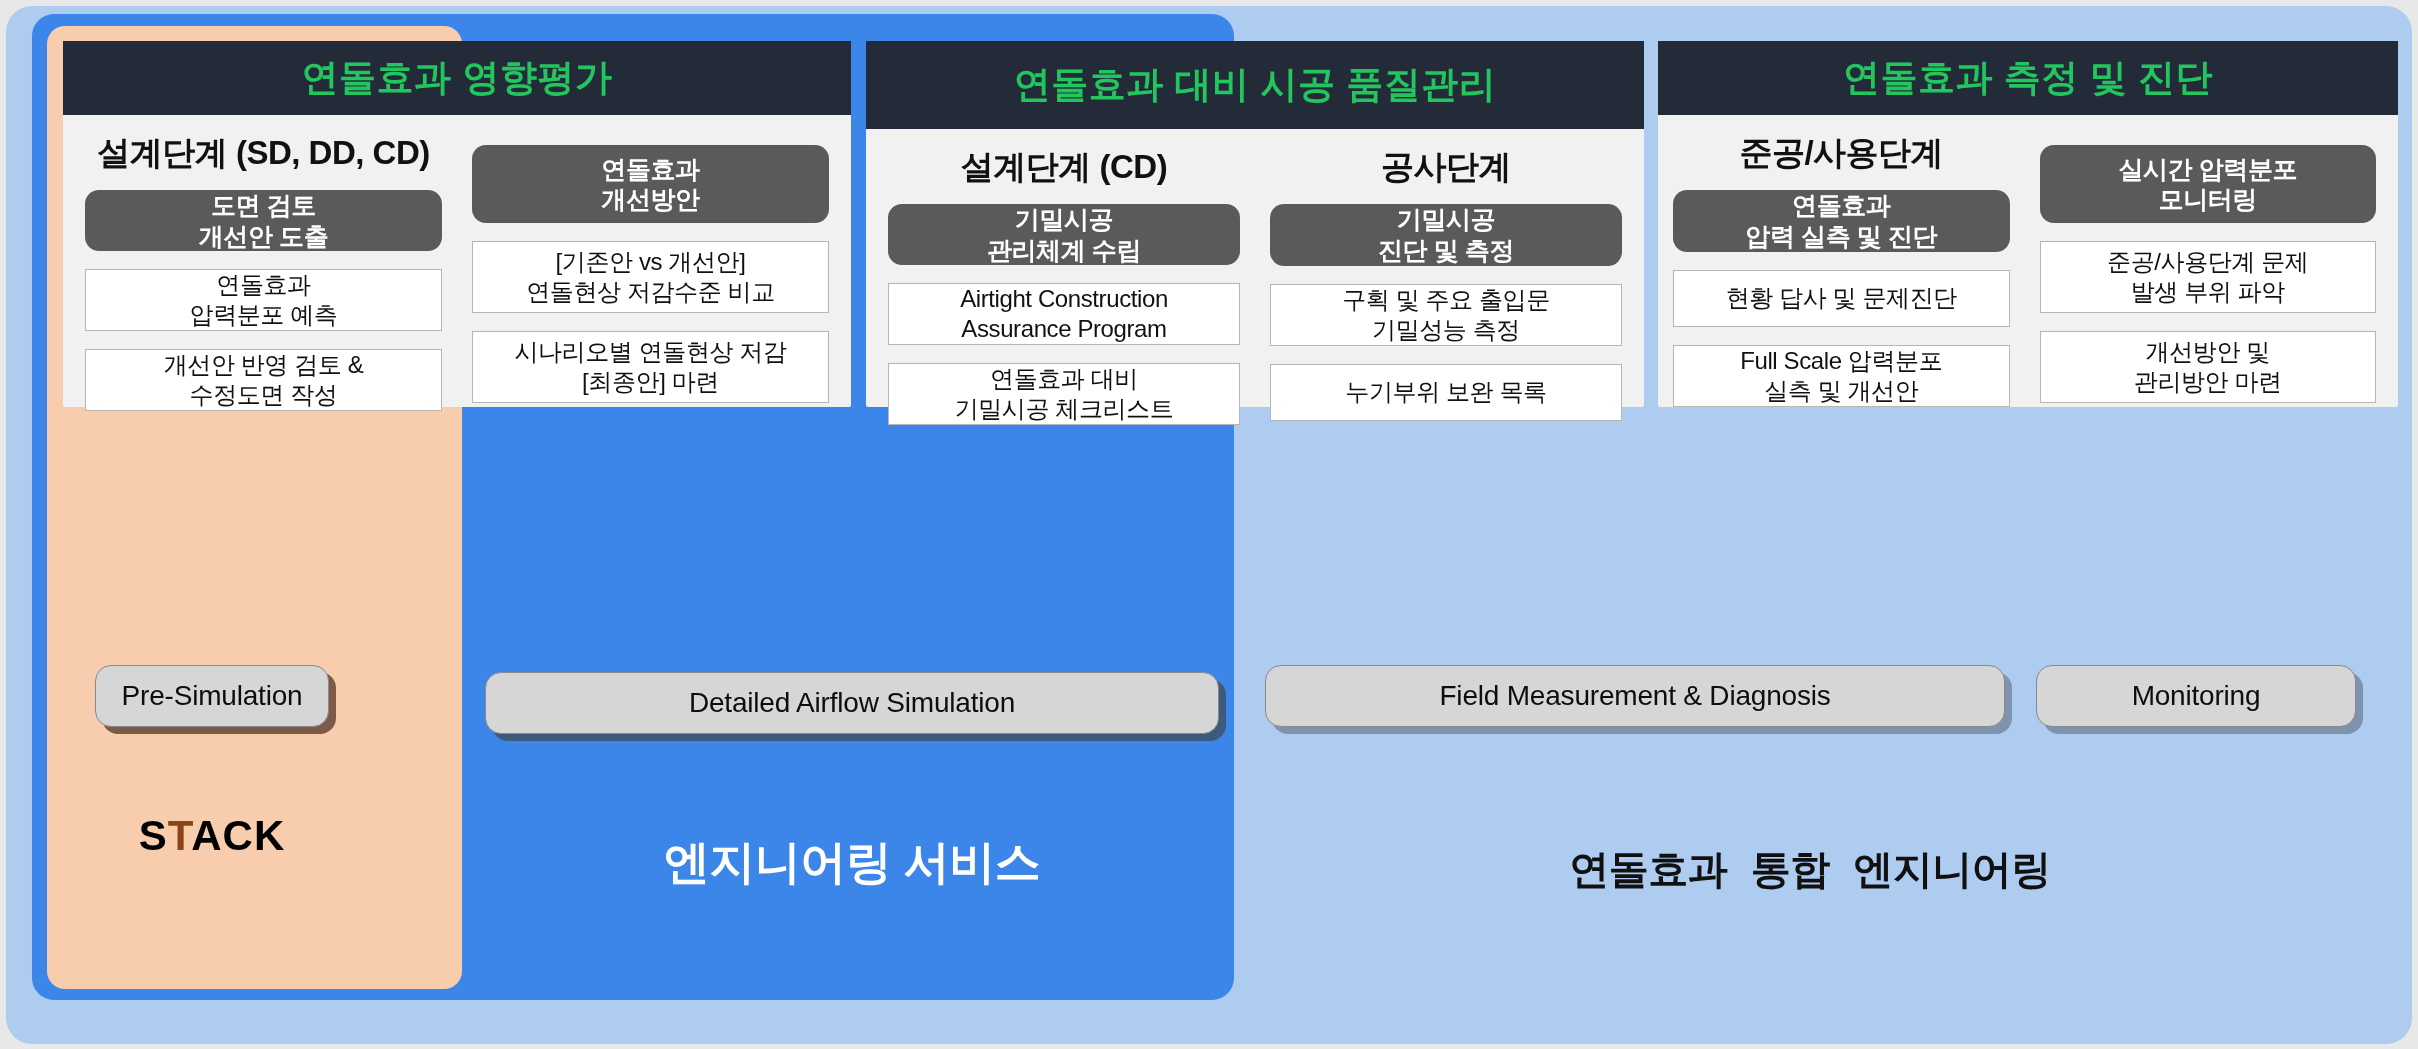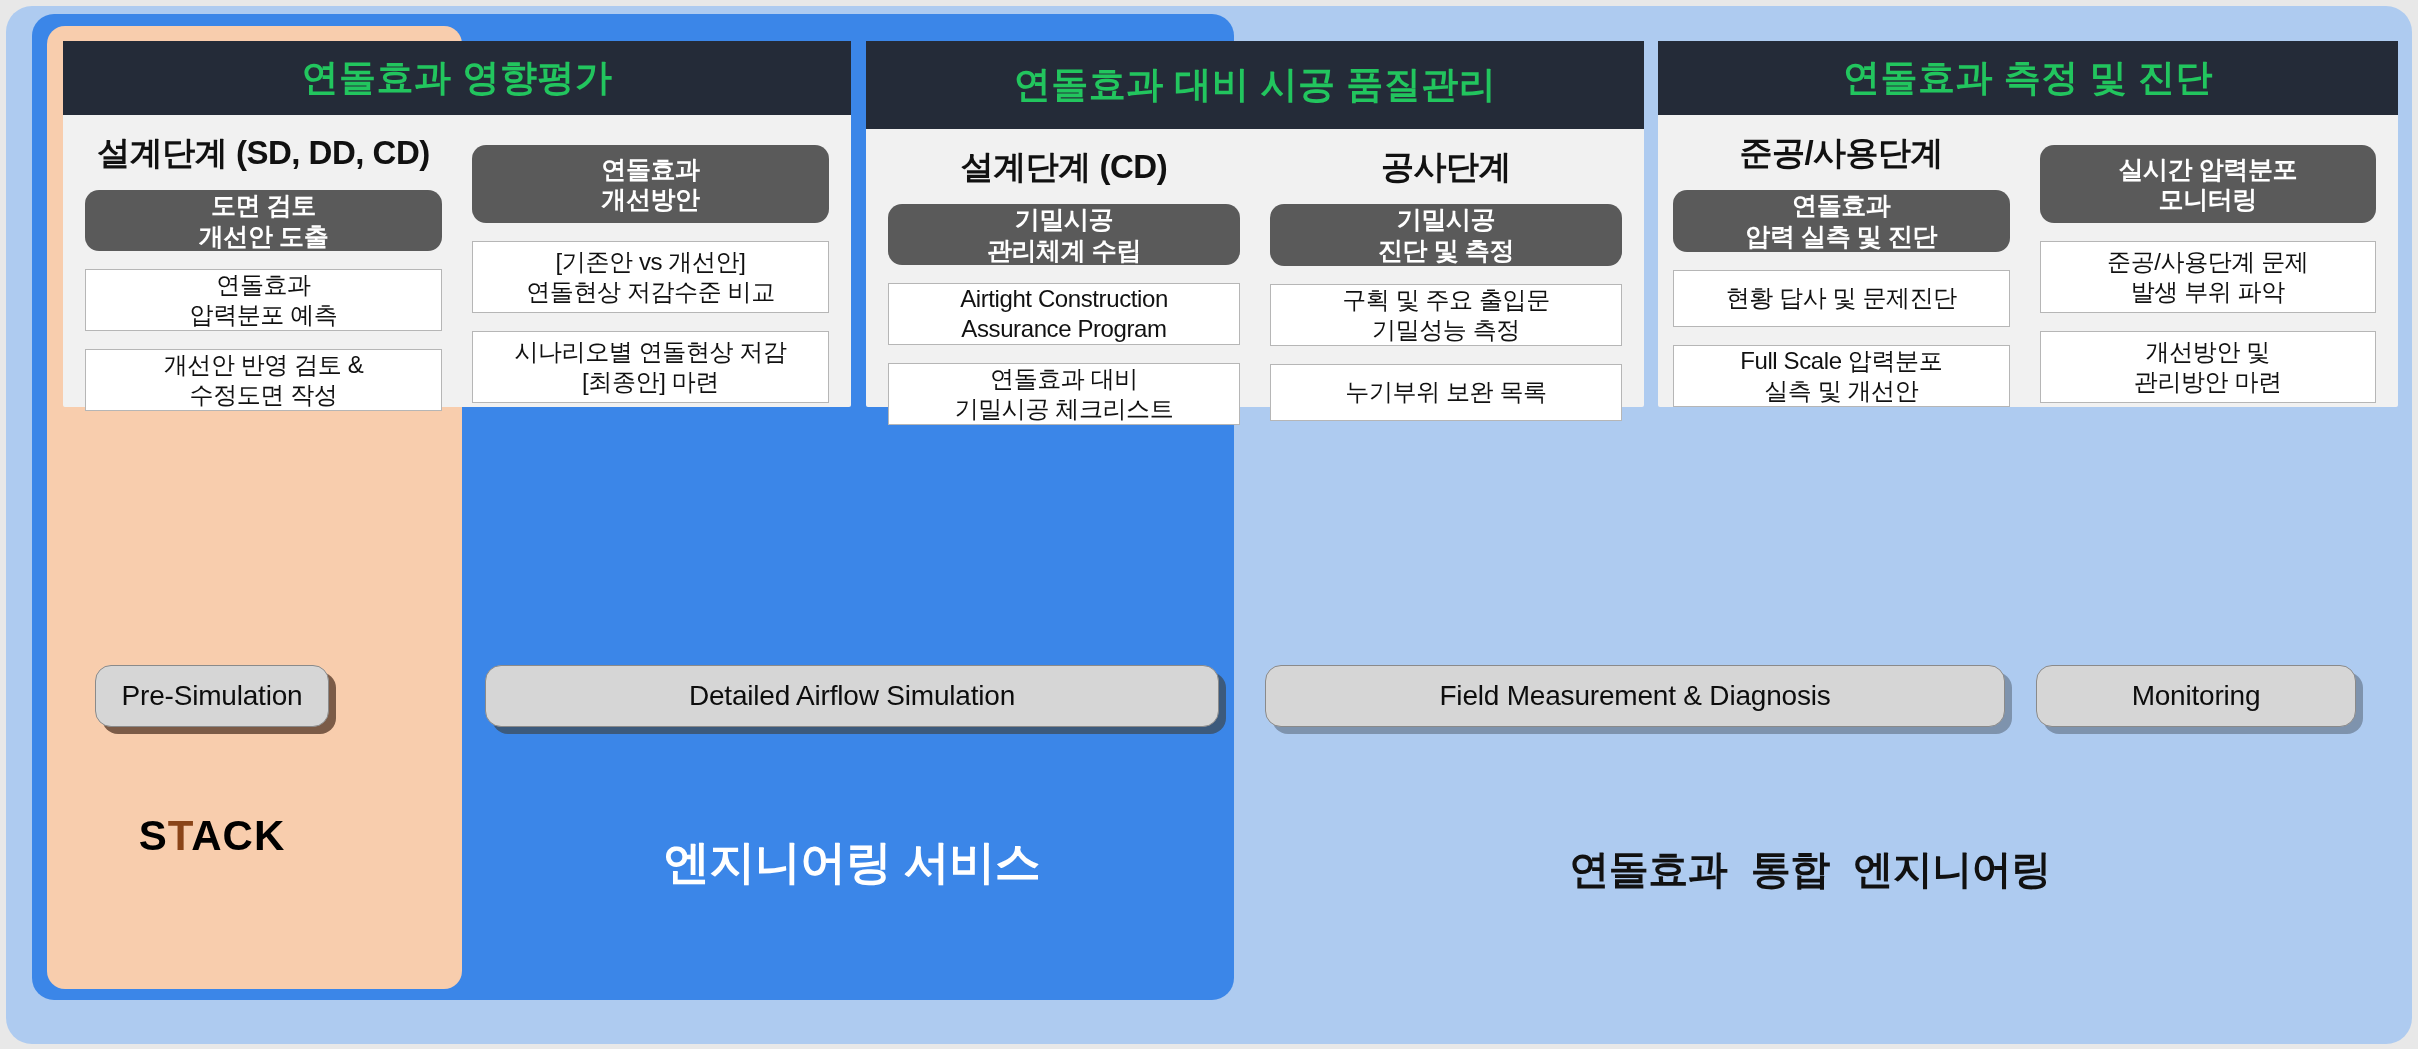--- a/index.html
+++ b/index.html
@@ -111,21 +111,21 @@
     border:1.5px solid #8a8a8a;
     border-radius:16px;
     display:flex;align-items:center;justify-content:center;
     font-size:28px;
     color:#0d0d0d;
     height:62px;
     box-sizing:border-box;
     letter-spacing:-0.2px;
   }
   .pill.sh-brown{box-shadow:7px 7px 0 0 #7b5b47;}
-  .pill.sh-navy{box-shadow:7px 7px 0 0 #3c5a7c;}
+  .pill.sh-navy{box-shadow:7px 7px 0 0 #3c5a7c;margin-top:7px;}
   .pill.sh-grayblue{box-shadow:7px 7px 0 0 #7e93ad;}
 
   #pill-pre{left:95px;top:665px;width:234px;}
   #pill-detailed{left:485px;top:665px;width:734px;}
   #pill-field{left:1265px;top:665px;width:740px;}
   #pill-monitor{left:2036px;top:665px;width:320px;}
 
   
   .brand-stack{
     position:absolute;

